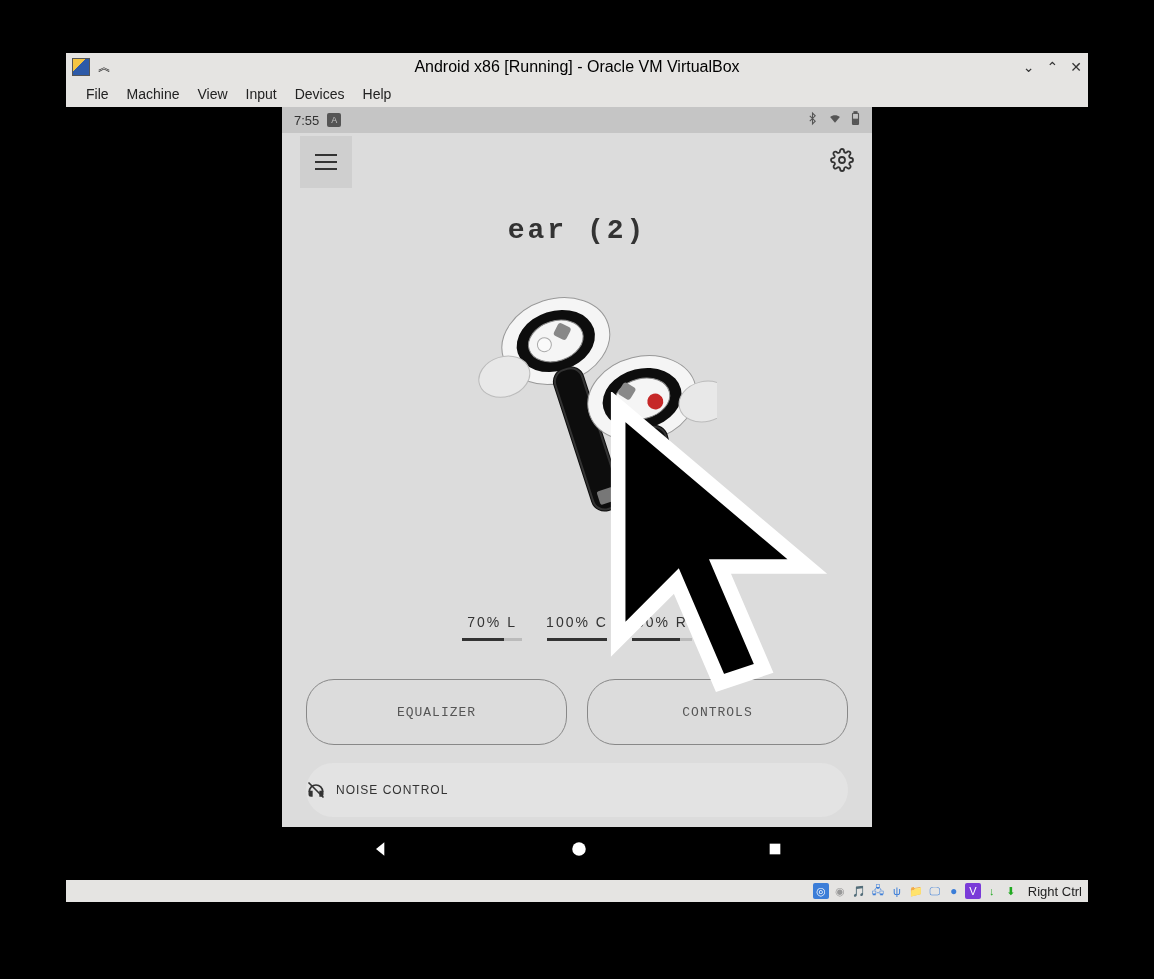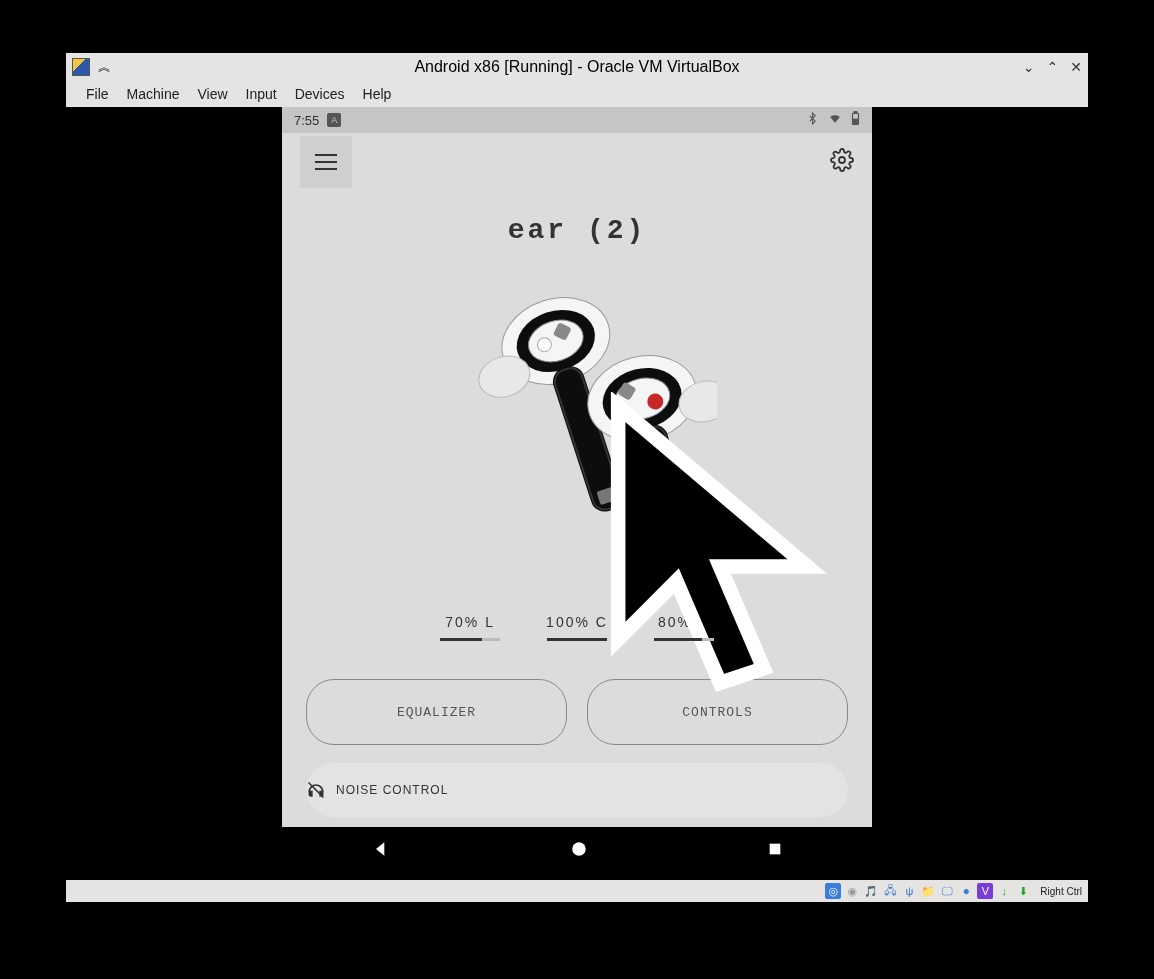--- a/index.html
+++ b/index.html
@@ -49,21 +49,21 @@
 }
 .hamburger div { width:22px; height:2px; background:#333; box-shadow:0 -7px 0 #333, 0 7px 0 #333; }
 .gear { margin-left:auto; cursor:pointer; }
 .product-name {
   margin-top:24px; text-align:center; font-family:'Courier New',monospace; font-size:28px; letter-spacing:3px; color:#333; font-weight:bold;
 }
 .earbuds { flex:1; display:flex; align-items:center; justify-content:center; position:relative; }
 .earbuds svg { width:280px; height:320px; }
 .cursor-arrow { position:absolute; }
 .battery-row {
-  display:flex; justify-content:center; gap:46px; font-family:'Courier New',monospace; font-size:14px; color:#333; letter-spacing:2px;
+  display:flex; justify-content:center; gap:24px; font-family:'Courier New',monospace; font-size:14px; color:#333; letter-spacing:2px;
 }
 .battery-item { display:flex; flex-direction:column; align-items:center; }
 .battery-bar { width:60px; height:3px; background:#bbb; margin-top:8px; position:relative; }
 .battery-bar .fill { position:absolute; left:0; top:0; bottom:0; background:#333; }
 .btn-row { display:flex; gap:20px; padding:0 24px; margin-top:38px; }
 .pill-btn {
   flex:1; height:66px; border:1.5px solid #888; border-radius:28px; background:transparent;
   font-family:'Courier New',monospace; font-size:13px; letter-spacing:1px; color:#555; cursor:pointer;
   display:flex; align-items:center; justify-content:center;
 }
@@ -73,21 +73,21 @@
   display:flex; align-items:center; justify-content:flex-start; gap:10px;
 }
 .android-nav {
   height:48px; background:#000; display:flex; align-items:center; justify-content:space-around;
 }
 .android-nav .navbtn { cursor:pointer; }
 .vb-status {
   height:22px; background:#e5e4e2; display:flex; align-items:center; justify-content:flex-end; gap:3px; padding:0 6px;
 }
 .vb-status .ind { width:16px; height:16px; display:inline-flex; align-items:center; justify-content:center; font-size:11px; border-radius:2px; }
-.vb-status .key { font-size:10px; color:#222; margin-left:6px; }
+.vb-status .key { font-size:13px; color:#222; margin-left:6px; }
 </style>
 </head>
 <body>
 
 <div class="vb-window">
   <div class="vb-title">
     <span class="app-icon"></span>
     <span class="expand-icon">︽</span>
     <span class="title-text">Android x86 [Running] - Oracle VM VirtualBox</span>
     <span class="win-ctrl">

